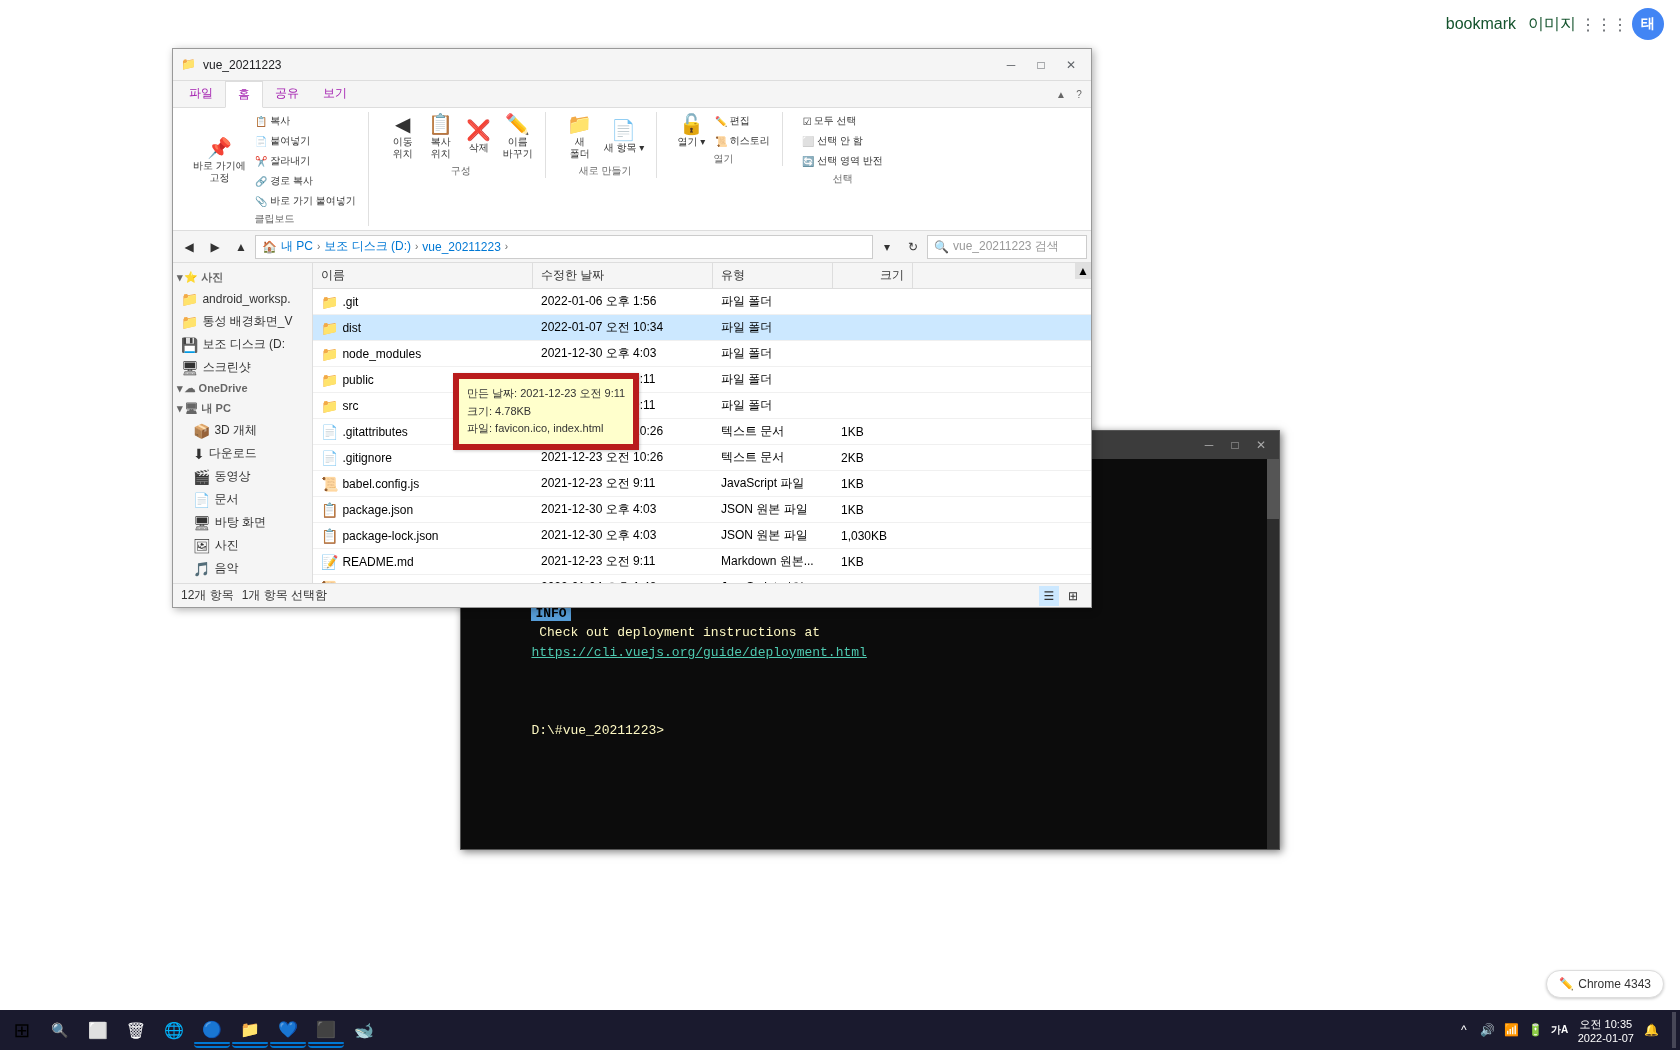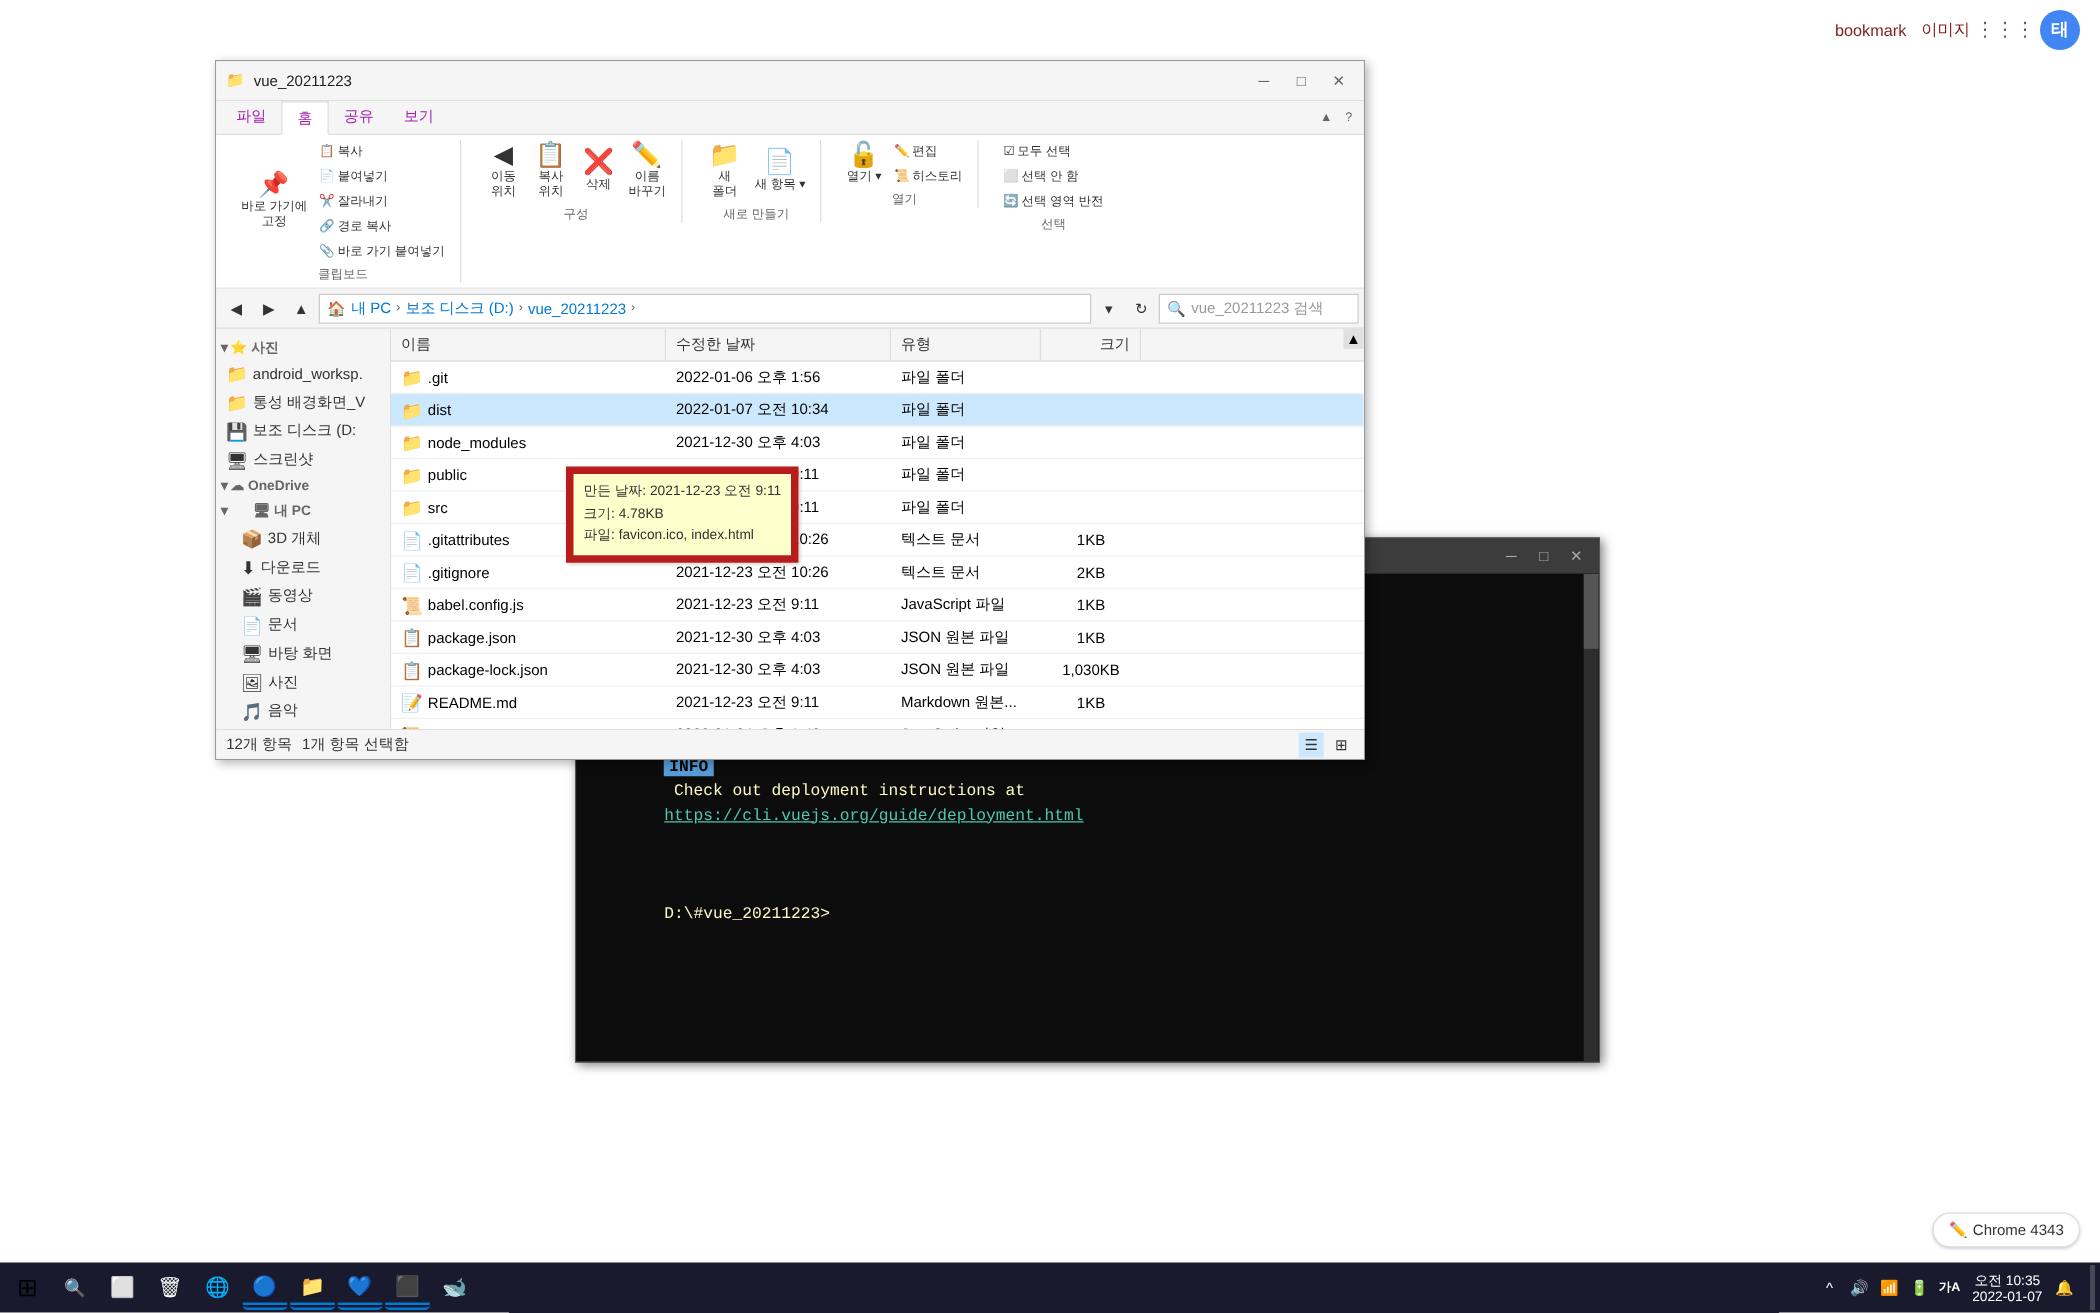--- a/index.html
+++ b/index.html
@@ -198,22 +198,22 @@
     }
     .google-top-bar {
       width: 100%;
       display: flex;
       justify-content: flex-end;
       padding: 8px 16px;
       gap: 12px;
       align-items: center;
     }
     .google-top-link {
-      font-size: 13px;
-      color: #7f1d1d;
+      font-size: 16px;
+      color: #14532d;
       cursor: pointer;
     }
     .google-apps-btn {
       width: 32px;
       height: 32px;
       border-radius: 50%;
       display: flex;
       align-items: center;
       justify-content: center;
       cursor: pointer;
@@ -510,21 +510,21 @@
       width: 220px;
       padding: 2px 8px;
       display: flex;
       align-items: center;
       gap: 4px;
       font-size: 12px;
     }
     .fe-file-icon { font-size: 14px; }
     .fe-file-date { width: 180px; padding: 2px 8px; font-size: 12px; }
     .fe-file-type { width: 120px; padding: 2px 8px; font-size: 12px; }
-    .fe-file-size { width: 80px; padding: 2px 8px; font-size: 12px; text-align: center; }
+    .fe-file-size { width: 80px; padding: 2px 8px; font-size: 12px; text-align: left; }
 
     
     .fe-statusbar {
       height: 24px;
       background: #f5f5f5;
       border-top: 1px solid #ddd;
       display: flex;
       align-items: center;
       padding: 0 8px;
       font-size: 12px;
@@ -1030,21 +1030,21 @@
           <span>스크린샷</span>
         </div>
 
         <div class="sidebar-group-header">
           <span>▾</span>
           <span style="margin-left:2px;">☁ OneDrive</span>
         </div>
 
         <div class="sidebar-group-header">
           <span>▾</span>
-          <span style="margin-left:20px;">🖥 내 PC</span>
+          <span style="margin-left:2px;">🖥 내 PC</span>
         </div>
         <div class="fe-sidebar-item" style="padding-left:20px;">
           <span class="fe-sidebar-icon">📦</span>
           <span>3D 개체</span>
         </div>
         <div class="fe-sidebar-item" style="padding-left:20px;">
           <span class="fe-sidebar-icon">⬇</span>
           <span>다운로드</span>
         </div>
         <div class="fe-sidebar-item" style="padding-left:20px;">

